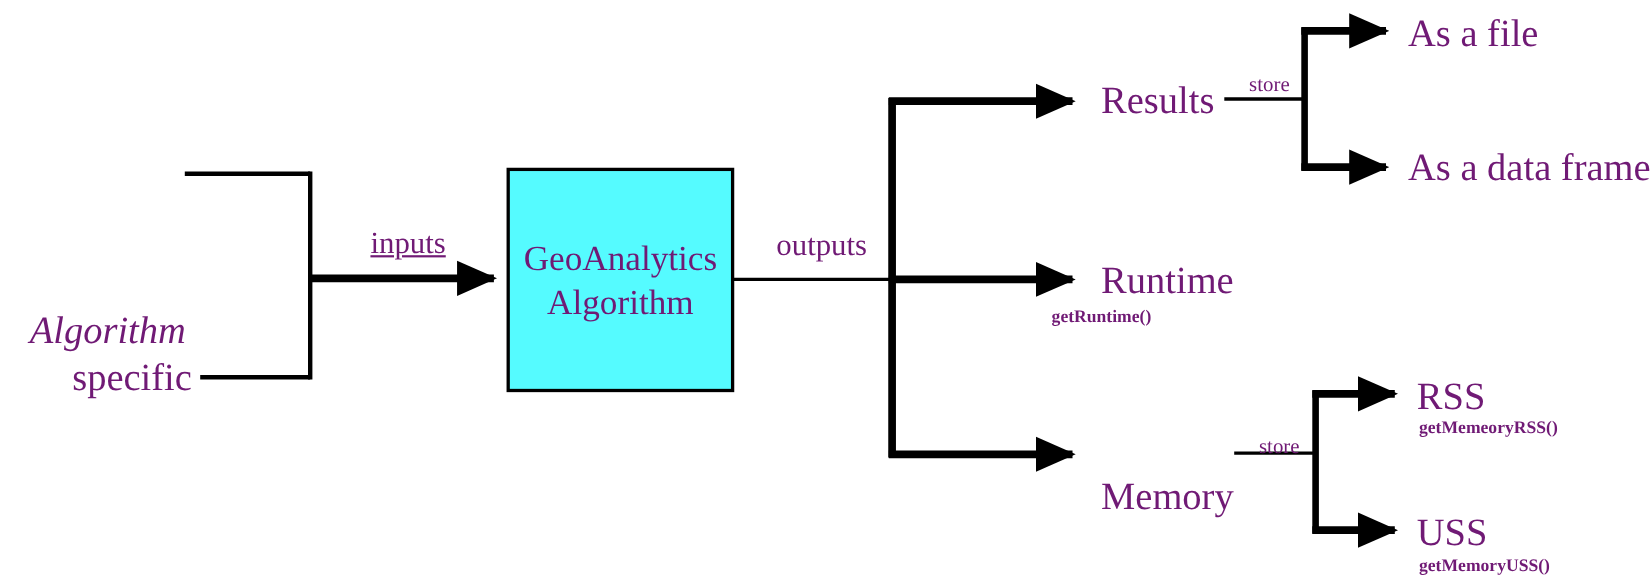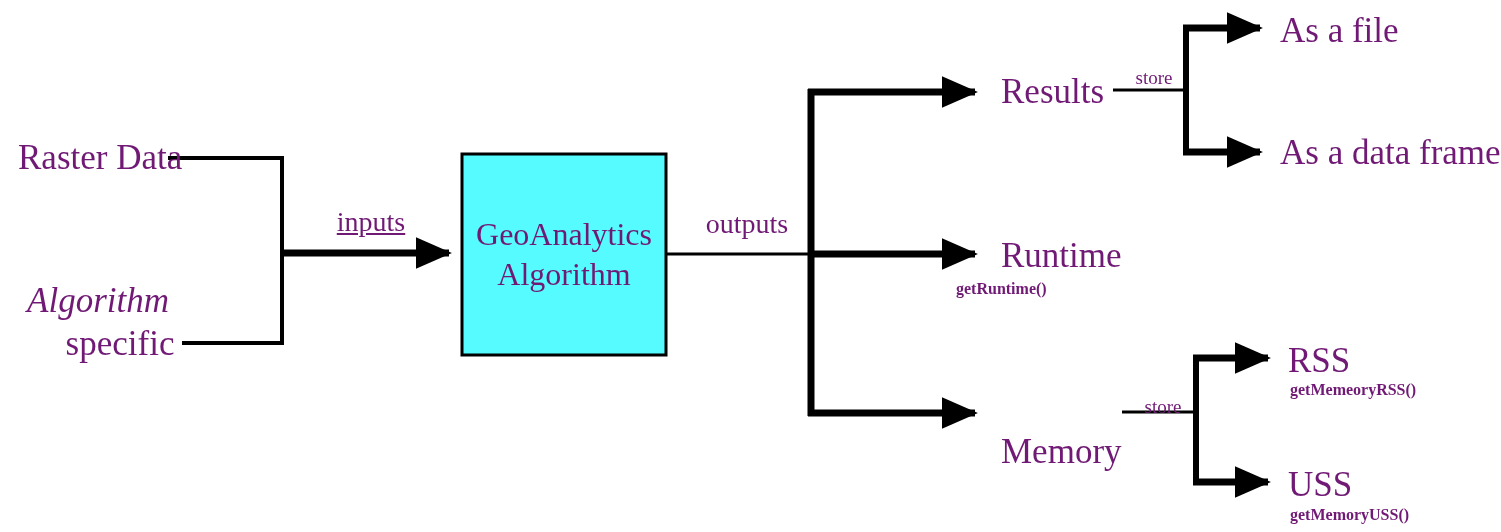--- a/index.html
+++ b/index.html
@@ -84,21 +84,20 @@
     </g>
 
     <g>
       <path d="M 1122 412 L 1196 412" stroke="#000000" stroke-width="3" fill="none"></path>
       <path d="M 1196 355 L 1196 485" stroke="#000000" stroke-width="6" fill="none"></path>
       <path d="M 1193 358 L 1268 358" stroke="#000000" stroke-width="7" fill="none" marker-end="url(#arrowThick)"></path>
       <path d="M 1193 482 L 1268 482" stroke="#000000" stroke-width="7" fill="none" marker-end="url(#arrowThick)"></path>
     </g>
   </svg>
 
-  <div class="lbl lbl-major lft" style="left:18px; top:157px;">Raster Data</div>
 
   <div class="lbl lbl-major ctr" style="left:98px; top:300px;font-style:italic;">Algorithm</div>
   <div class="lbl lbl-major ctr" style="left:120px; top:343px;">specific</div>
 
   <div class="lbl lbl-edge ctr" style="left:371px; top:222px;text-decoration:underline;">inputs</div>
 
   <div class="lbl lbl-box ctr" style="left:564px; top:234px;">GeoAnalytics</div>
   <div class="lbl lbl-box ctr" style="left:564px; top:274px;">Algorithm</div>
 
   <div class="lbl lbl-edge ctr" style="left:747px; top:224px;">outputs</div>

